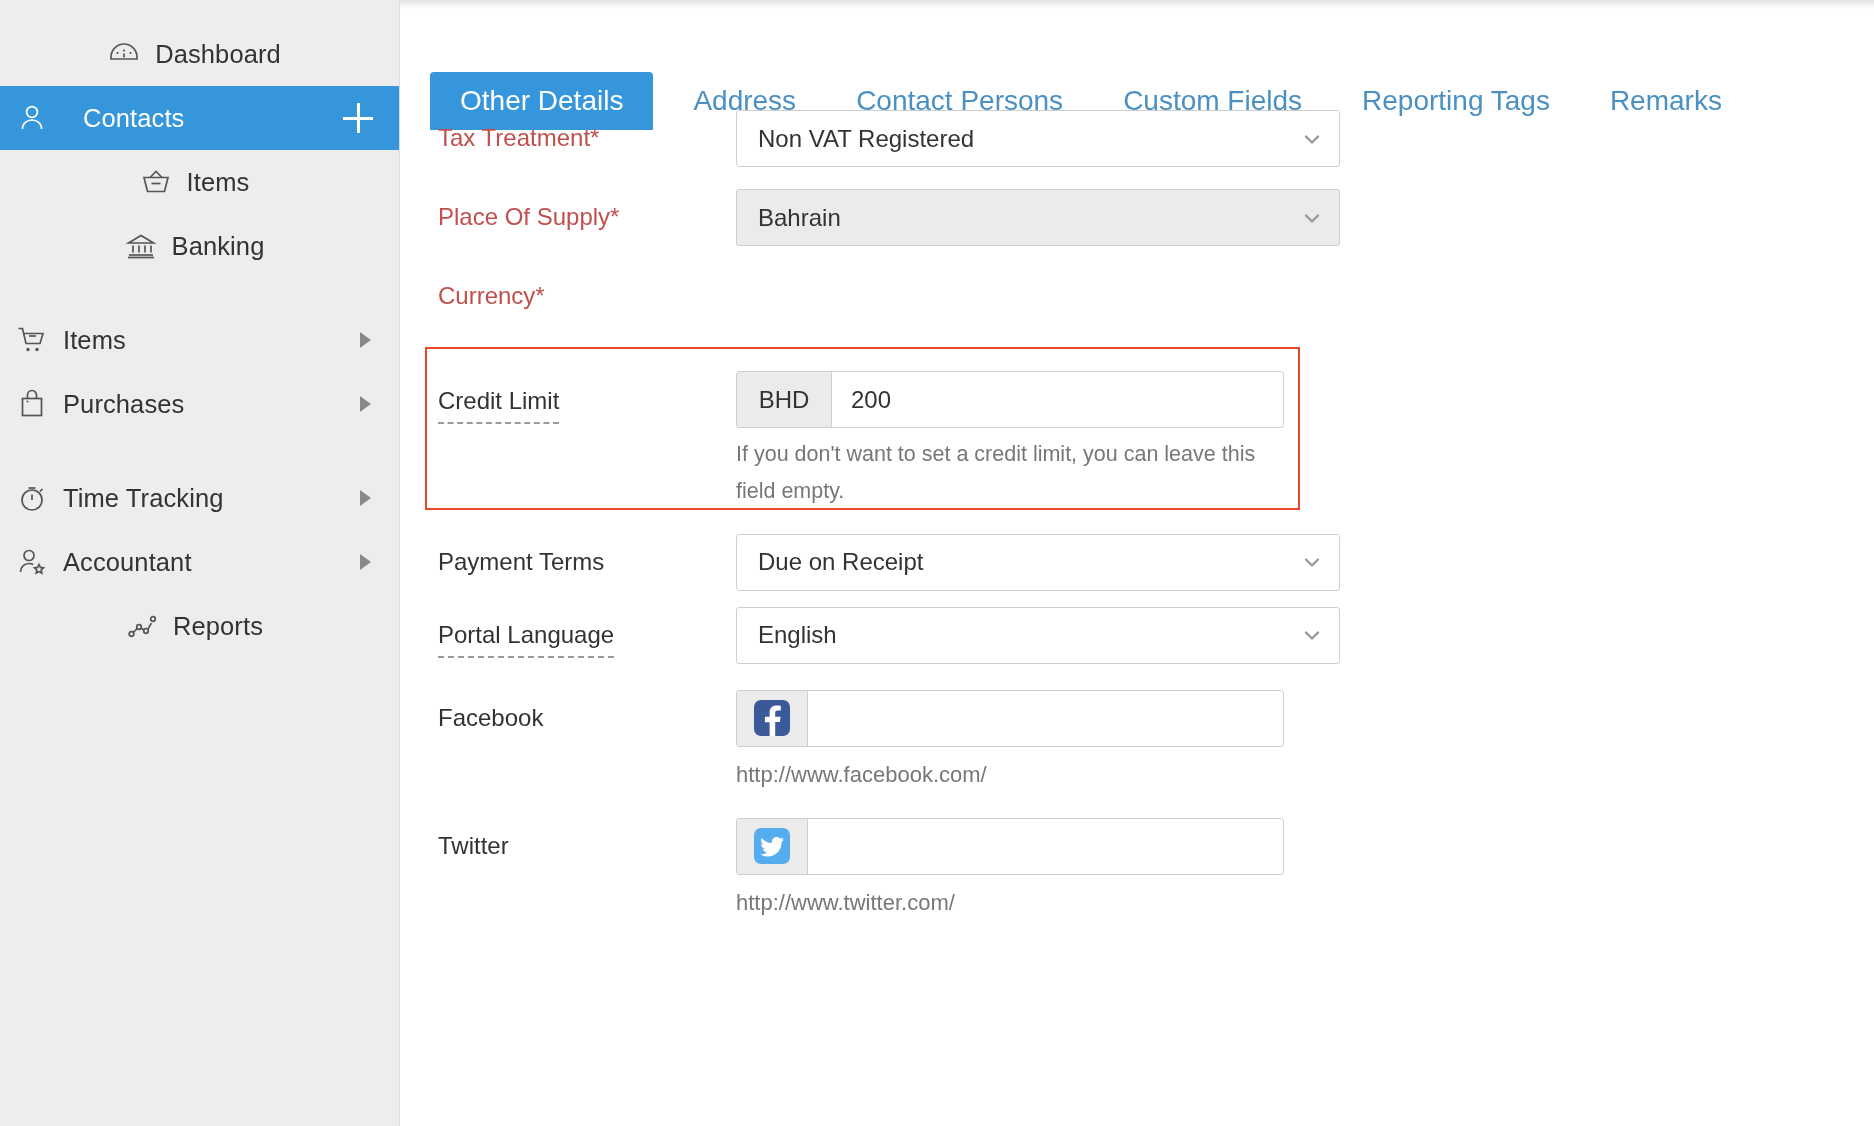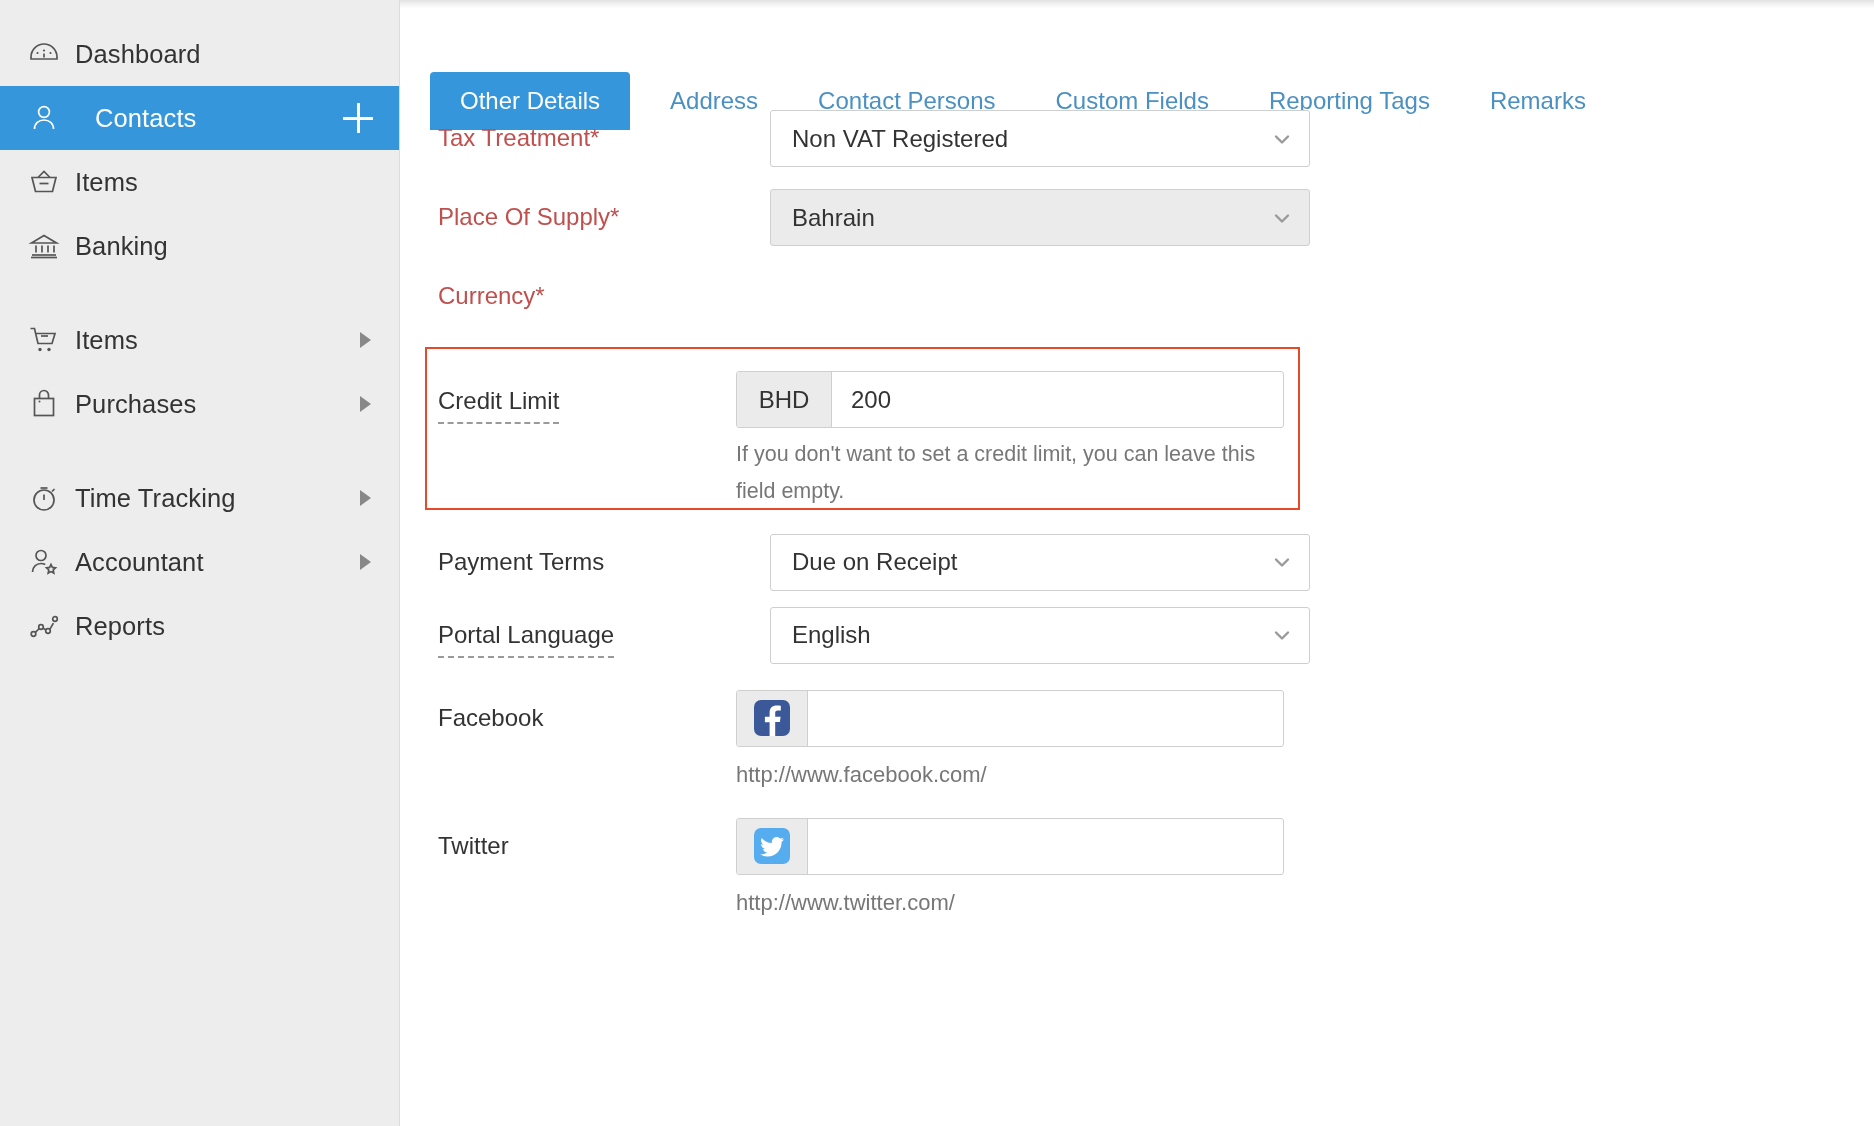--- a/index.html
+++ b/index.html
@@ -30,25 +30,26 @@
     border-right: 1px solid #dcdcdc;
     box-sizing: border-box;
     padding-top: 22px;
     position: relative;
     z-index: 5;
   }
   .nav-item {
     display: flex;
     align-items: center;
     height: 64px;
-    padding-left: 27px;
+    padding-left: 15px;
     padding-right: 26px;
     box-sizing: border-box;
     cursor: pointer;
     position: relative;
+    justify-content: center;
   }
   .nav-item.active {
     background: #3596db;
     gap: 20px;
   }
   .nav-icon {
     width: 34px;
     min-width: 34px;
     height: 34px;
     display: flex;
@@ -105,21 +106,21 @@
 
   .tabbar {
     display: flex;
     align-items: flex-start;
     padding-left: 30px;
     padding-top: 72px;
     height: 72px;
     box-sizing: border-box;
   }
   .tab {
-    font-size: 24px;
+    font-size: 28px;
     color: #4a90c2;
     padding: 0 12px;
     height: 58px;
     line-height: 58px;
     white-space: nowrap;
     cursor: pointer;
     margin-right: 36px;
   }
   .tab.active {
     background: #3596db;
@@ -151,34 +152,33 @@
   }
   .row-label.required { color: #c0504d; }
   .row-label .dashed {
     border-bottom: 2px dashed #9a9a9a;
     padding-bottom: 7px;
     display: inline-block;
   }
   .row-control { flex: 1 1 auto; }
 
   .select-box {
-    width: 540px;
+    width: 604px;
     height: 57px;
     box-sizing: border-box;
     border: 1px solid #cfcfcf;
     border-radius: 3px;
     background: #ffffff;
     display: flex;
     align-items: center;
     padding-left: 21px;
     padding-right: 16px;
     font-size: 24px;
     color: #333333;
     cursor: pointer;
-    margin-left: 34px;
   }
   .select-box.disabled { background: #ebebeb; }
   .select-text { flex: 1 1 auto; white-space: nowrap; overflow: hidden; }
   .chev { width: 22px; height: 22px; min-width: 22px; }
   .chev svg { display: block; }
 
   .input-group {
     width: 548px;
     height: 57px;
     box-sizing: border-box;

